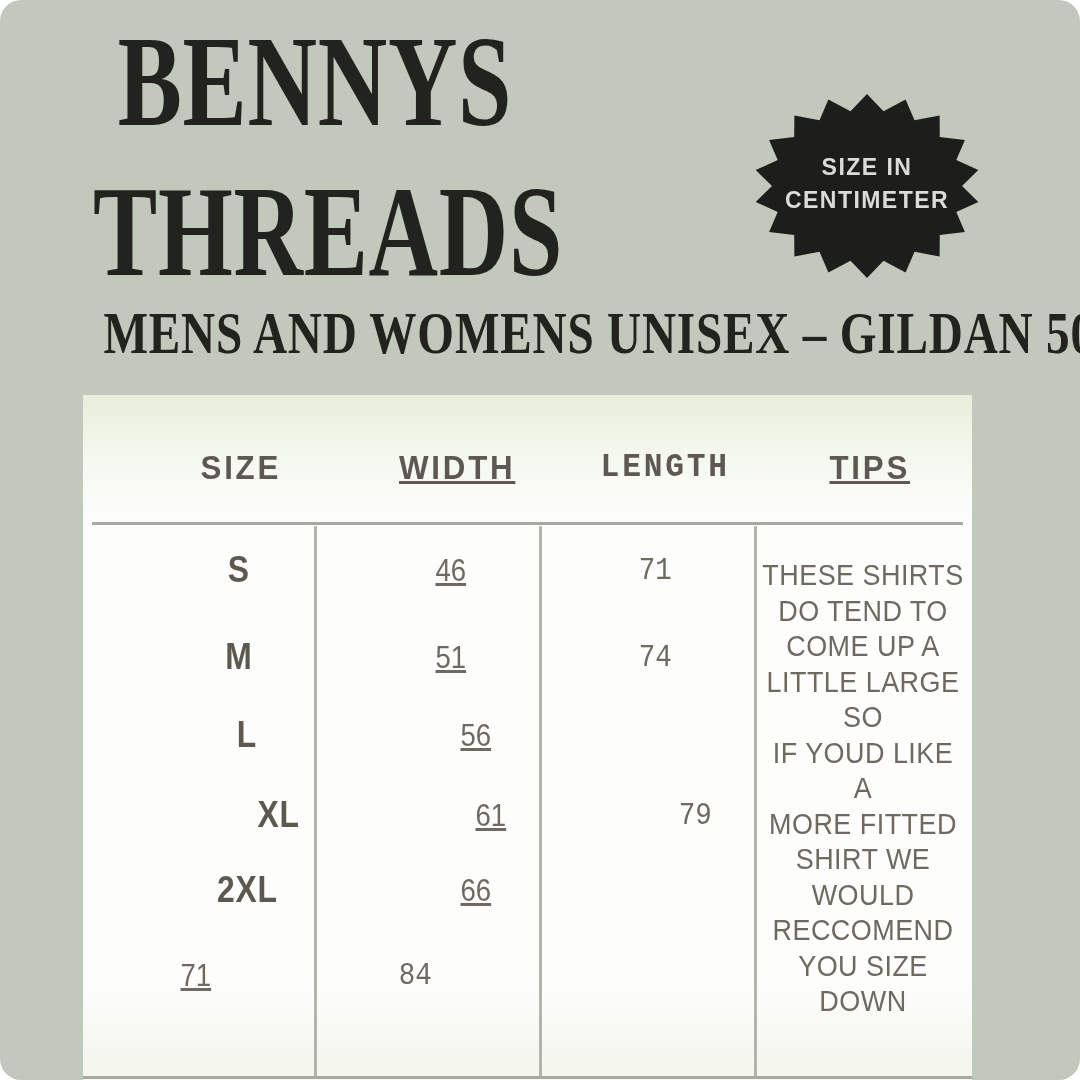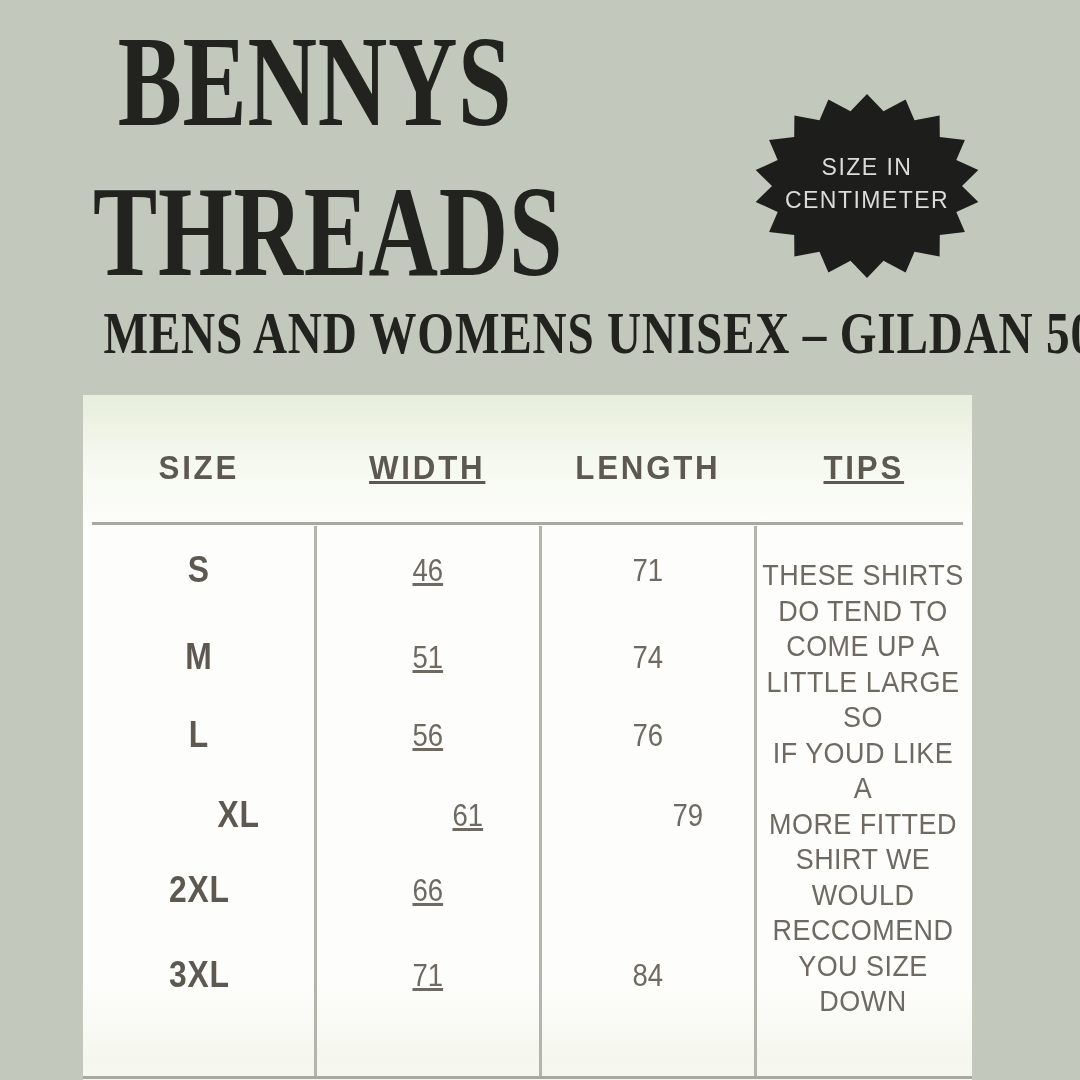--- a/index.html
+++ b/index.html
@@ -4,20 +4,21 @@
 <style>
   html, body { margin: 0; padding: 0; }
   body { width: 1080px; height: 1080px; font-family: "Liberation Sans", sans-serif; }
 
   .canvas {
     position: relative;
     width: 1080px;
     height: 1080px;
     background: #c3c8bc;
     overflow: hidden;
+    border-radius: 21px;
   }
 
   
   .brand-title {
     position: absolute;
     left: 15px; top: 6px;
     width: 600px;
     text-align: center;
     font-family: "Liberation Serif", serif;
     font-weight: bold;
@@ -58,21 +59,21 @@
   }
   .badge svg { position: absolute; left: 0; top: 0; }
   .badge-text {
     position: absolute; left: 0; top: 58px;
     width: 100%;
     text-align: center;
     color: #dbdcd7;
     font-size: 24px;
     line-height: 33px;
     letter-spacing: 1.5px;
-    font-weight: 400;
+    font-weight: 700;
   }
   .badge-text .t-line { transform: scaleX(0.96); transform-origin: 50% 50%; white-space: nowrap; }
 
   
   .size-table {
     position: absolute;
     left: 83px; top: 395px;
     width: 889px; height: 685px;
     background: linear-gradient(180deg,
       #e7eedb 0%, #f6f9f0 10%, #fdfdfb 19%,
@@ -86,23 +87,23 @@
   }
   .th {
     display: flex; align-items: center; justify-content: center;
     font-weight: bold;
     font-size: 34px;
     letter-spacing: 3px;
     color: #5d5951;
   }
   .th span { transform: scaleX(0.92); transform-origin: 50% 50%; white-space: nowrap; }
 
-  .col-1 { width: 232px; }
+  .col-1 { width: 232px; padding-left: 48px; }
   .col-2 { width: 225px; text-decoration: underline; }
-  .col-3 { width: 215px; }
+  .col-3 { width: 215px; font-family: Liberation Mono, monospace; }
   .col-4 { width: 217px; text-decoration: underline; }
 
   .header-rule {
     position: absolute; left: 9px; right: 9px; top: 127px;
     height: 3px; background: #a8aaa2;
   }
   .bottom-rule {
     position: absolute; left: 0; right: 0; bottom: 1px;
     height: 3px; background: #a8aaa2;
   }
@@ -227,23 +228,20 @@
         </div>
     </div>
 
     <div class="trow row-l">
       <div class="cell cell-size col-1">
           <span>L</span>
         </div>
       <div class="cell cell-num col-2">
           <span>56</span>
         </div>
-      <div class="cell cell-num col-3">
-          <span>76</span>
-        </div>
     </div>
 
     <div class="trow row-xl">
       <div class="cell cell-size col-1">
           <span>XL</span>
         </div>
       <div class="cell cell-num col-2">
           <span>61</span>
         </div>
       <div class="cell cell-num col-3">
@@ -254,23 +252,20 @@
     <div class="trow row-2xl">
       <div class="cell cell-size col-1">
           <span>2XL</span>
         </div>
       <div class="cell cell-num col-2">
           <span>66</span>
         </div>
     </div>
 
     <div class="trow row-3xl">
-      <div class="cell cell-size col-1">
-          <span>3XL</span>
-        </div>
       <div class="cell cell-num col-2">
           <span>71</span>
         </div>
       <div class="cell cell-num col-3">
           <span>84</span>
         </div>
     </div>
 
     <div class="tips-block">THESE SHIRTS
 DO TEND TO

